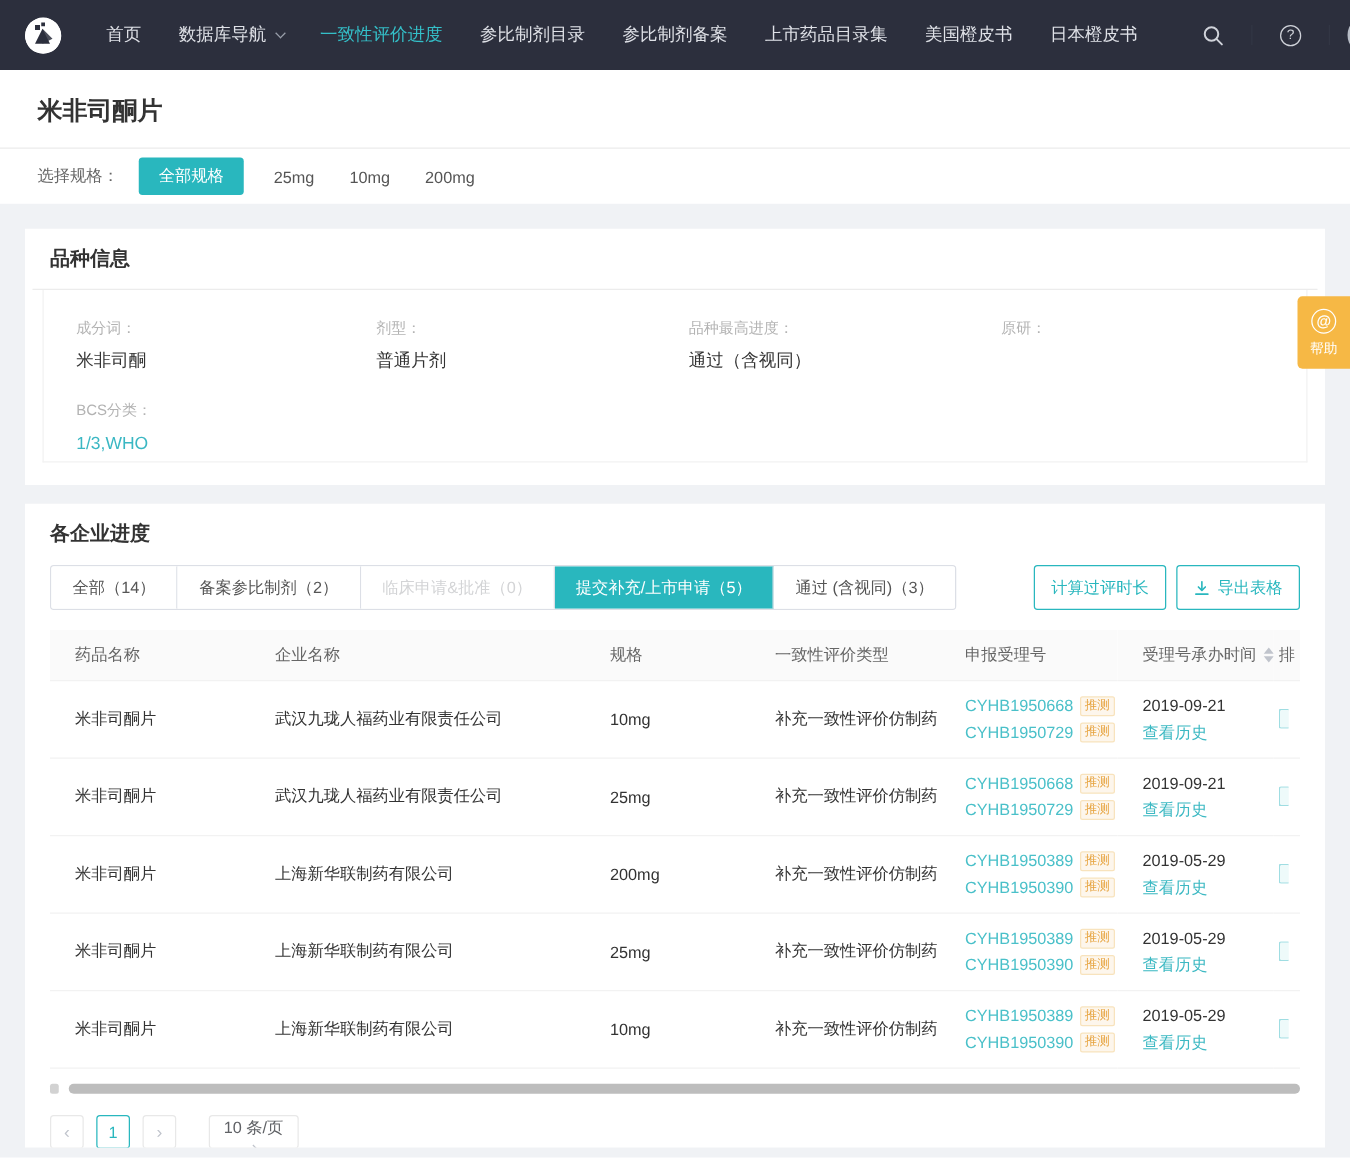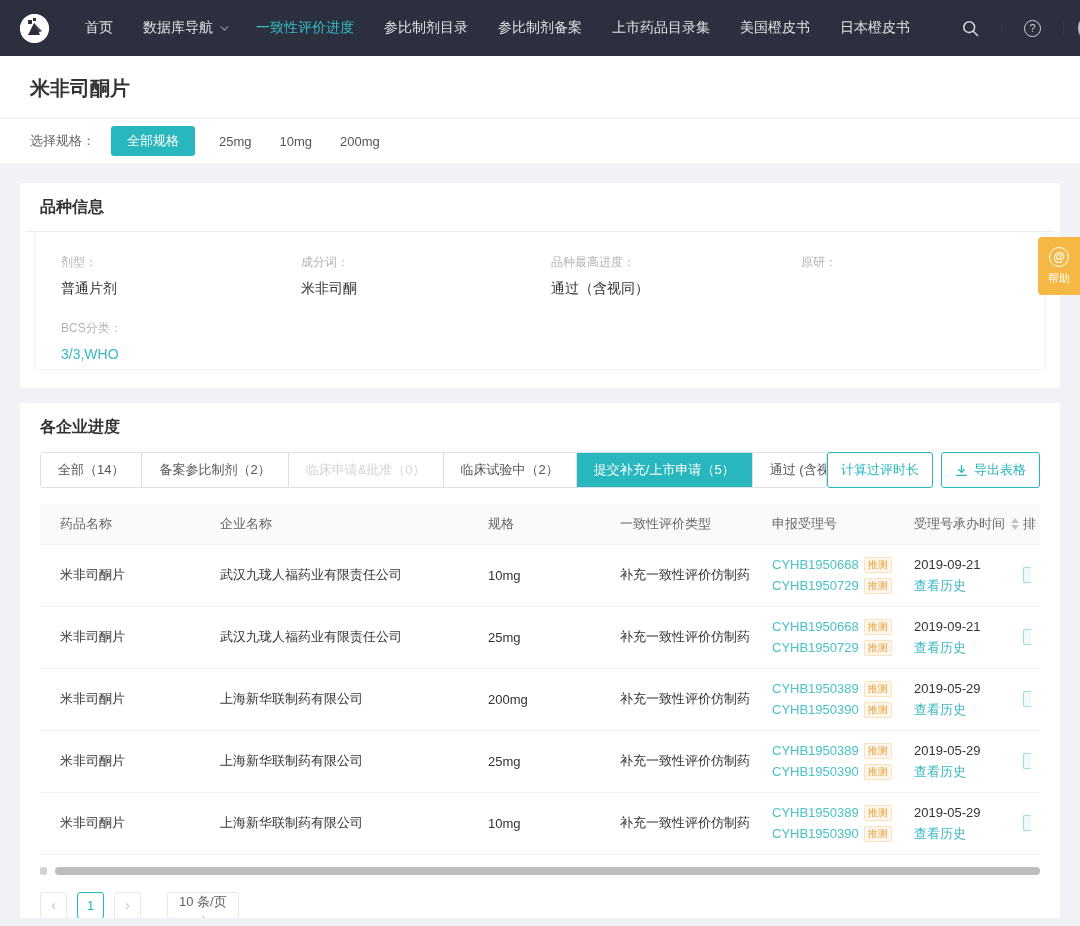--- a/index.html
+++ b/index.html
@@ -207,57 +207,56 @@
       </span>
   </div>
 </div>
 
 <div class="card" id="variety-card">
   <div class="card-title">品种信息</div>
   <div class="card-title-divider"></div>
   <div class="variety-panel">
     <div class="fields-grid" id="variety-fields">
         <div class="field">
+          <div class="field-label">成分词：</div>
+          <div class="field-value">米非司酮</div>
+        </div>
+        <div class="field">
           <div class="field-label">剂型：</div>
           <div class="field-value">普通片剂</div>
-        </div>
-        <div class="field">
-          <div class="field-label">成分词：</div>
-          <div class="field-value">米非司酮</div>
         </div>
         <div class="field">
           <div class="field-label">品种最高进度：</div>
           <div class="field-value">通过（含视同）</div>
         </div>
         <div class="field">
           <div class="field-label">原研：</div>
           <div class="field-value"></div>
         </div>
         <div class="field">
           <div class="field-label">BCS分类：</div>
-          <div class="field-value link">3/3,WHO</div>
+          <div class="field-value link">1/3,WHO</div>
         </div>
       </div>
   </div>
 </div>
 
 <div class="help-widget">
   <div class="at-icon">@</div>
   <div class="help-widget-label">帮助</div>
 </div>
 
 <div class="card" id="progress-card">
   <div class="card-title">各企业进度</div>
 
   <div class="tabs-row">
     <div class="tabs" id="tabs">
         <div class="tab">全部（14）</div>
         <div class="tab">备案参比制剂（2）</div>
         <div class="tab disabled">临床申请&amp;批准（0）</div>
-        <div class="tab">临床试验中（2）</div>
         <div class="tab active">提交补充/上市申请（5）</div>
         <div class="tab">通过 (含视同)（3）</div>
       </div>
     <div class="actions">
       <button class="btn-outline">
         <span>计算过评时长</span>
       </button>
       <button class="btn-outline">
         <svg width="13" height="13" viewBox="0 0 14 14" fill="none">
           <path d="M7 1.5 V8.5" stroke="#29b7be" stroke-width="1.4" stroke-linecap="round"></path>

